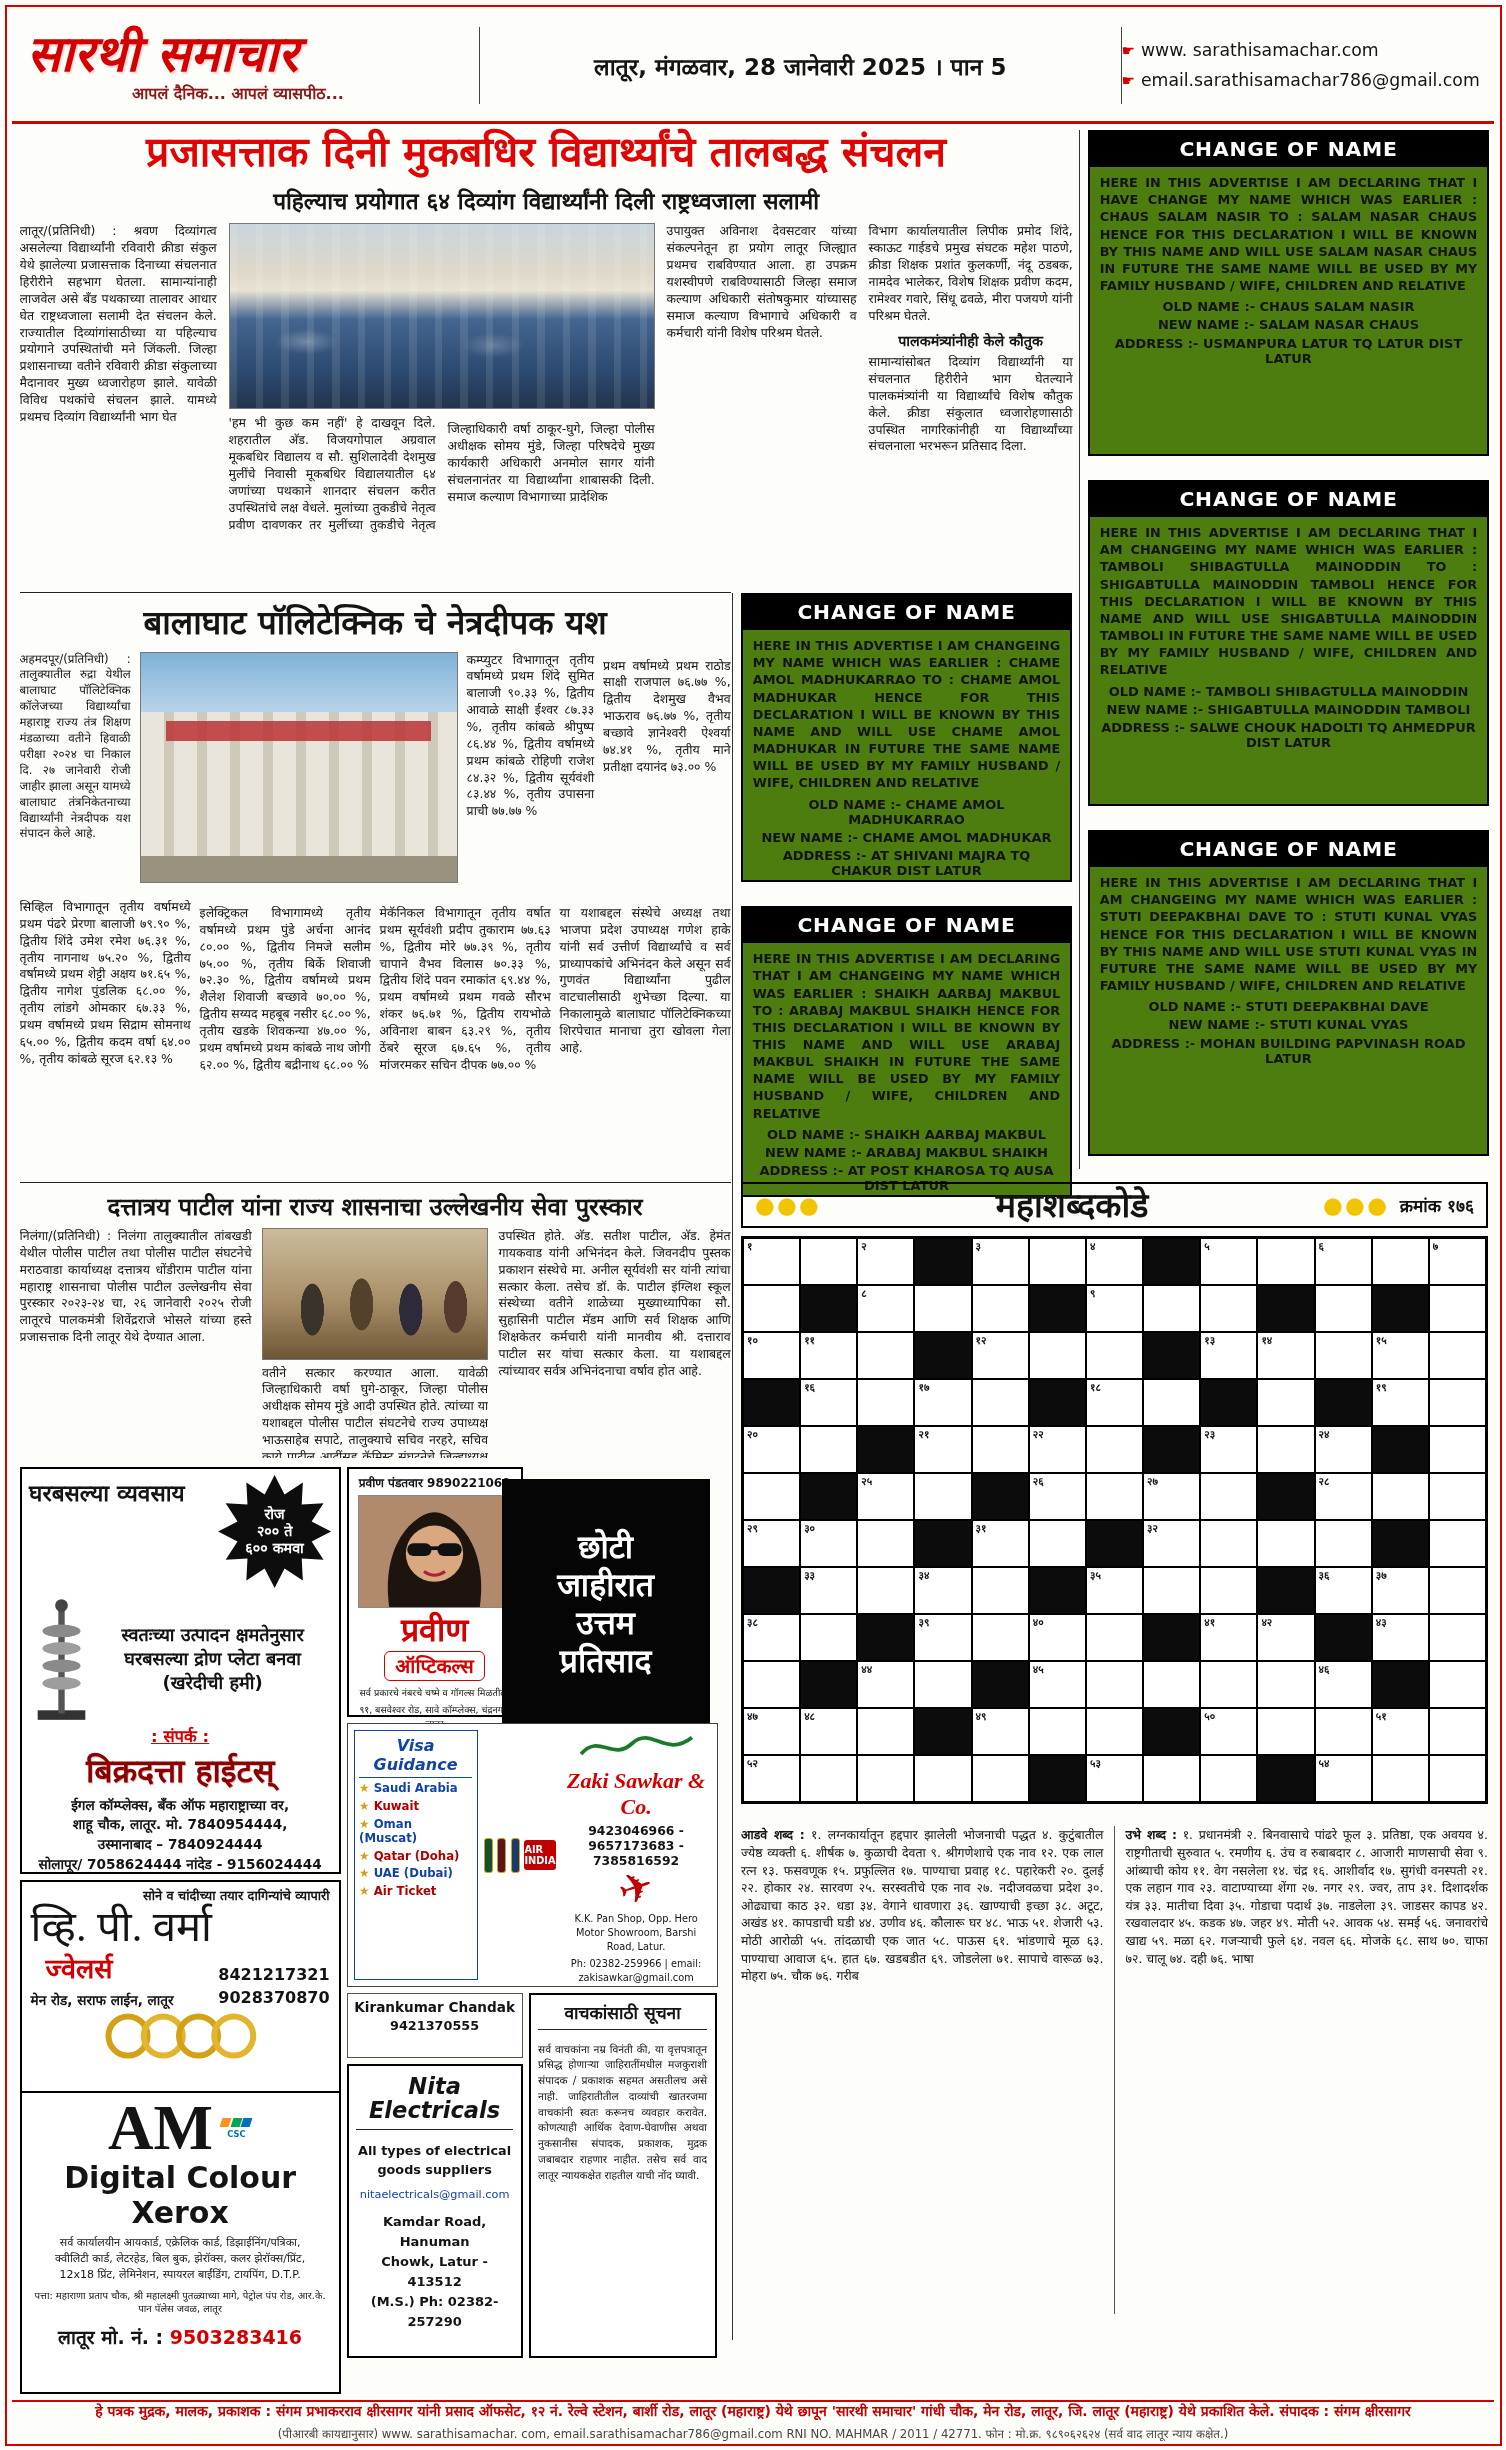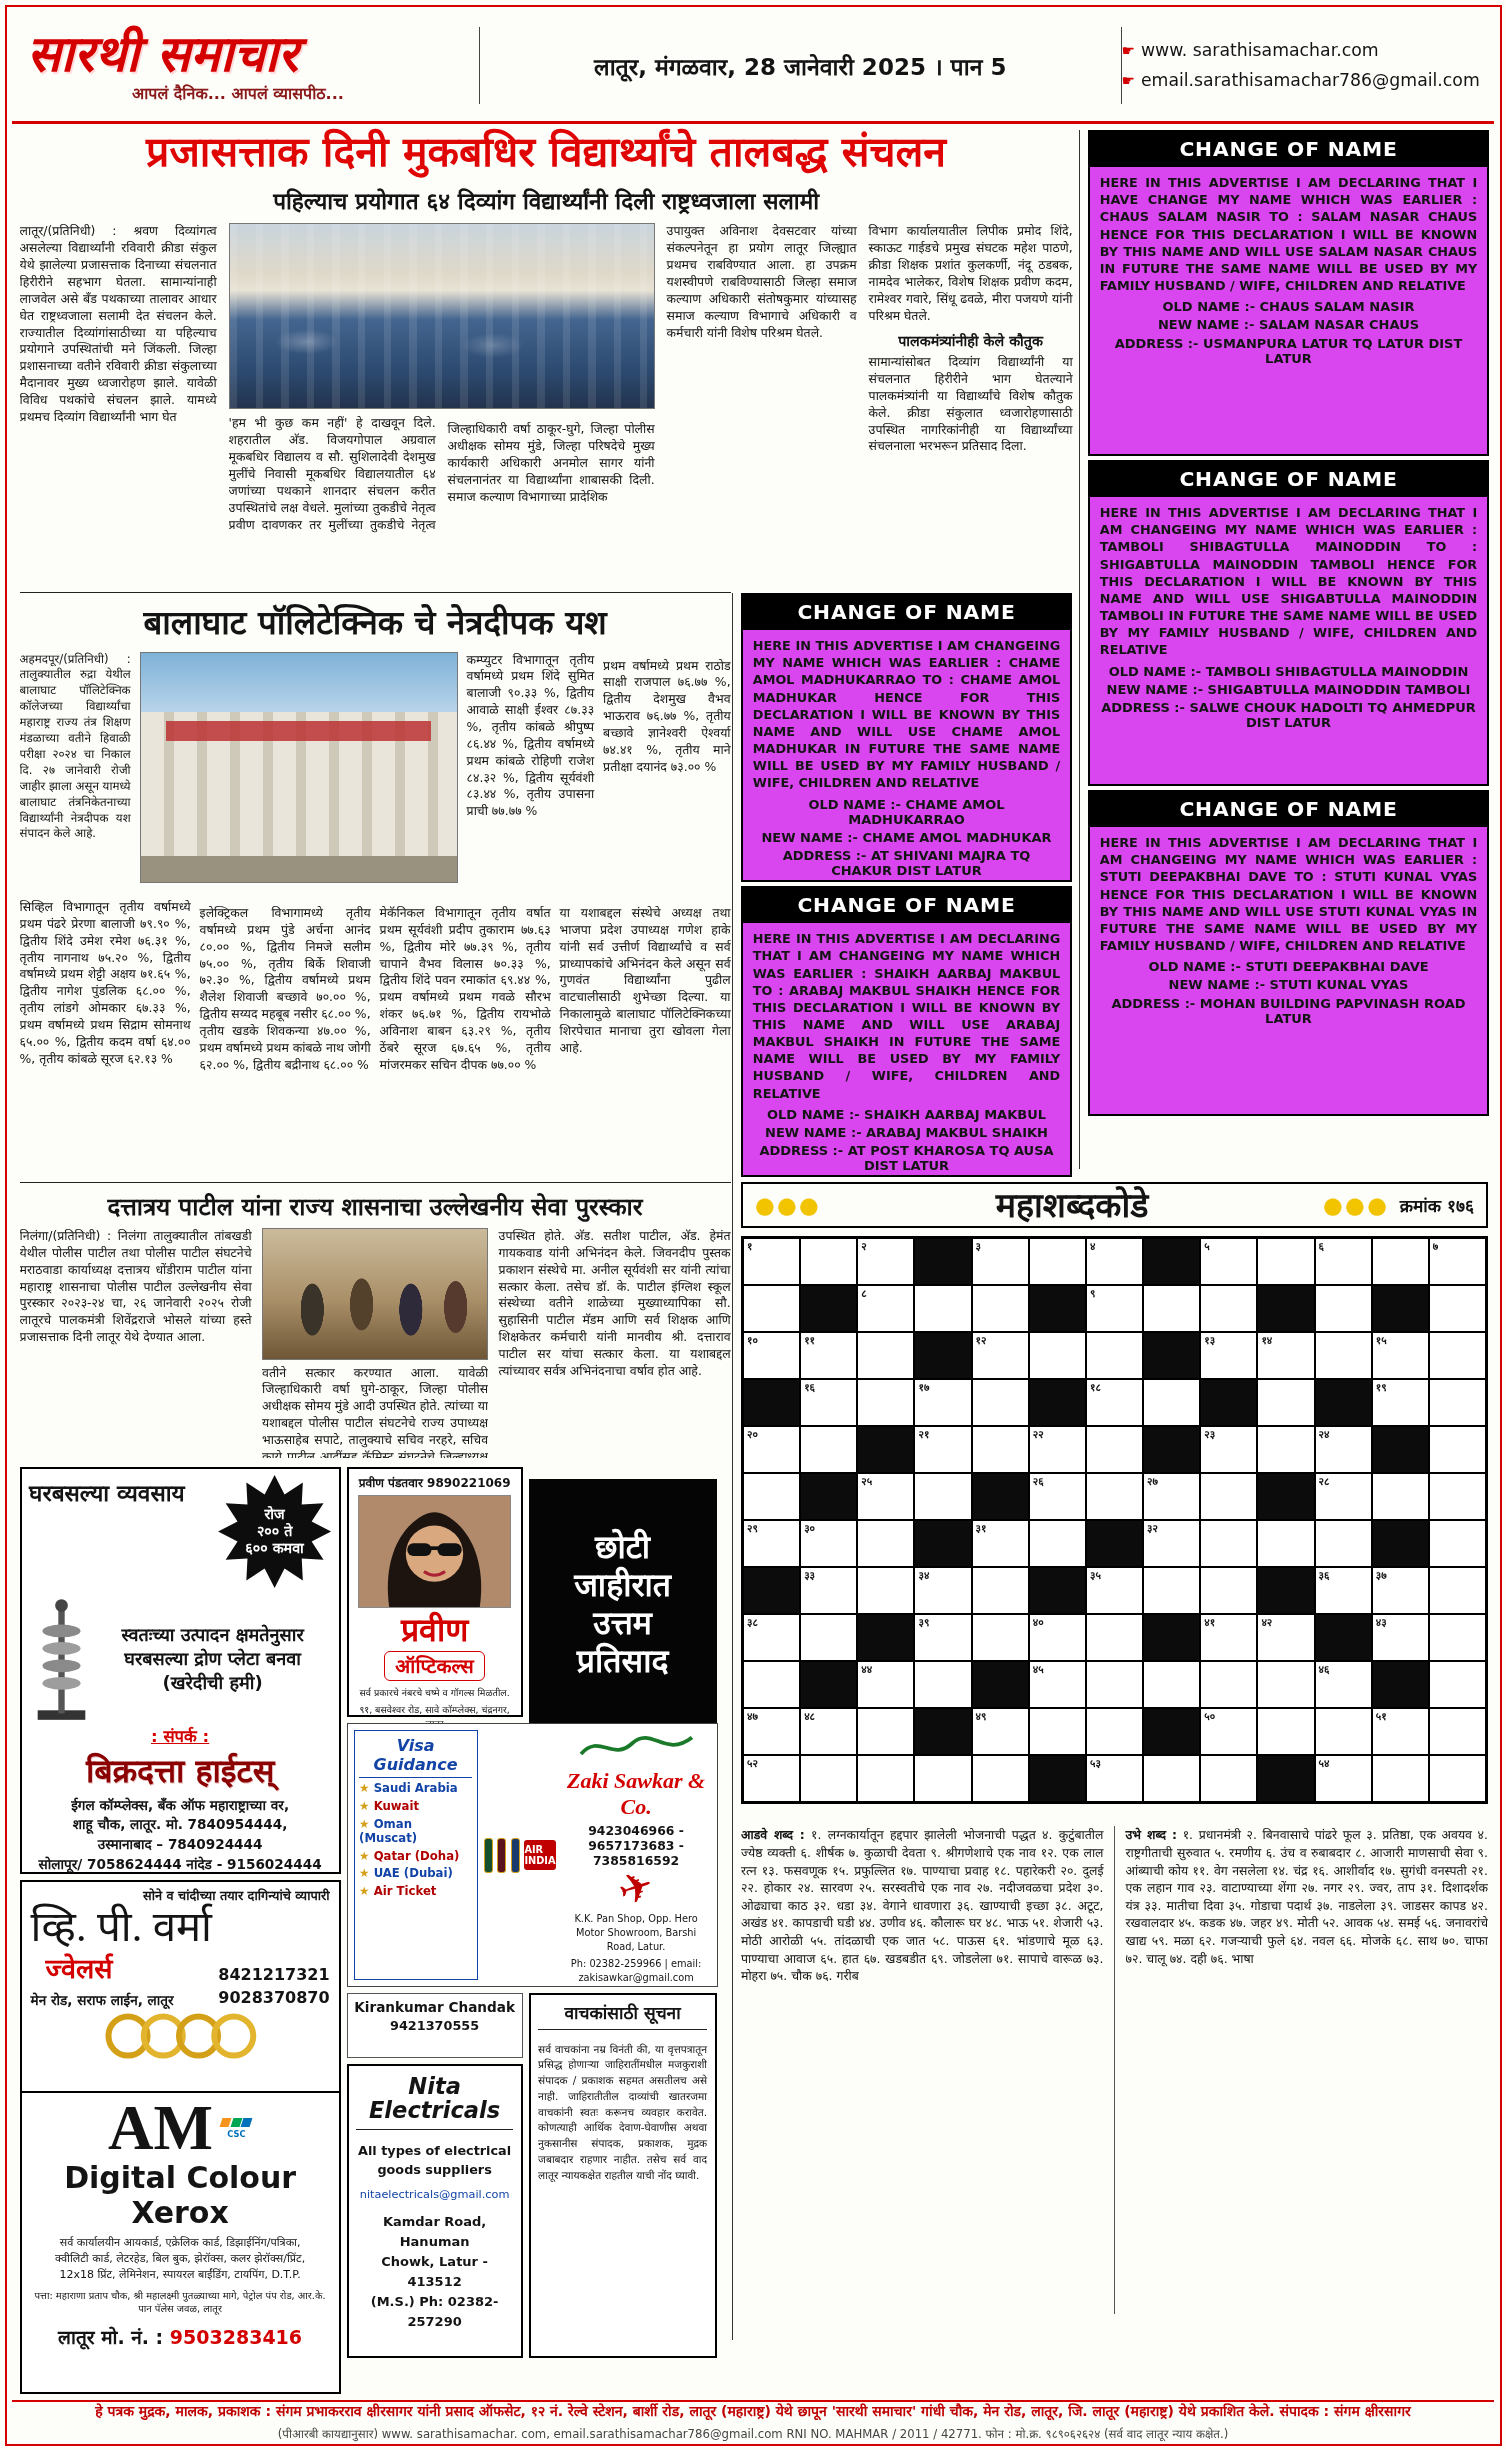--- a/index.html
+++ b/index.html
@@ -73,21 +73,21 @@
       radial-gradient(ellipse 19.6px 44px at 22% 62%, #3a3329 58%, transparent 60%),
       radial-gradient(ellipse 19.6px 44px at 44% 58%, #54412c 58%, transparent 60%),
       radial-gradient(ellipse 19.6px 44px at 66% 62%, #2e2a3a 58%, transparent 60%),
       radial-gradient(ellipse 19.6px 44px at 86% 60%, #563a2e 58%, transparent 60%),
       linear-gradient(180deg,#cbbb9b 0%,#a98f68 55%,#6e5636 100%);}
   .a3mid .bt{margin-top:4.5px;overflow:hidden;}
 
   
   .conr{left:1088px;top:130px;width:401px;}
   .conm{left:741px;top:593px;width:331px;}
-  .con-box{border:2.3px solid #000;background:#d946ef;margin-bottom:4px;}
+  .con-box{border:2.3px solid #000;background:#4d7c0f;margin-bottom:24px;}
   .conr .con-box{min-height:322px;}
   .conm .con-box{min-height:273px;}
   .con-head{background:#000;color:#fff;text-align:center;font-weight:800;font-size:20.3px;
             padding:5.3px 0;letter-spacing:0.8px;}
   .con-body{padding:7.5px 9.8px 4.5px;font-size:12.8px;font-weight:600;text-align:justify;line-height:1.34;}
   .con-line{text-align:center;font-weight:800;font-size:13px;padding:0.8px 7.5px 2.3px;}
 
   
   .cw{left:741px;top:1182px;width:747px;height:1155px;}
   .cw-titlebar{border:2.3px solid #000;display:flex;align-items:center;height:42px;padding:0 12px;}
@@ -122,21 +122,21 @@
   .ghar-addr{text-align:center;font-weight:700;font-size:13.6px;line-height:1.45;margin-top:4.5px;}
 
   .ad-pravin{left:327px;top:0;width:176px;height:250px;border:2.3px solid #000;padding:4.5px 6px;text-align:center;}
   .pravin-top{font-size:12px;font-weight:800;}
   .pravin-photo{width:151px;height:111px;margin:4.5px auto 3px;border:0.8px solid #888;}
   .pravin-n1{color:#d40000;font-weight:800;font-size:32px;line-height:1.05;}
   .pravin-n2{color:#d40000;font-weight:800;font-size:19.6px;border:1.5px solid #d40000;border-radius:6px;
              display:inline-block;padding:0.8px 10.5px;margin-top:3px;}
   .pravin-l{font-size:9.4px;margin-top:4.5px;line-height:1.4;}
 
-  .ad-chhoti{left:509px;top:12px;width:188px;height:249px;background:#050505;color:#fff;
+  .ad-chhoti{left:482px;top:12px;width:208px;height:249px;background:#050505;color:#fff;
              display:flex;flex-direction:column;align-items:center;justify-content:center;gap:6px;}
   .chhoti-l{font-size:32px;font-weight:800;line-height:1;}
 
   .ad-travel{left:327px;top:256px;width:371px;height:264px;border:1.5px solid #444;padding:6px;display:flex;gap:6px;}
   .visa-box{width:113px;border:1.5px solid #1243a6;padding:4.5px;flex:none;}
   .visa-title{color:#1243a6;font-weight:800;font-style:italic;font-size:16px;text-align:center;
               border-bottom:1.5px solid #1243a6;padding-bottom:3px;margin-bottom:0;}
   .visa-item{font-size:11.7px;font-weight:700;margin:3.8px 0;}
   .visa-item::before{content:"★ ";color:#d4a017;}
   .visa-item:nth-child(odd){color:#b00000;}

